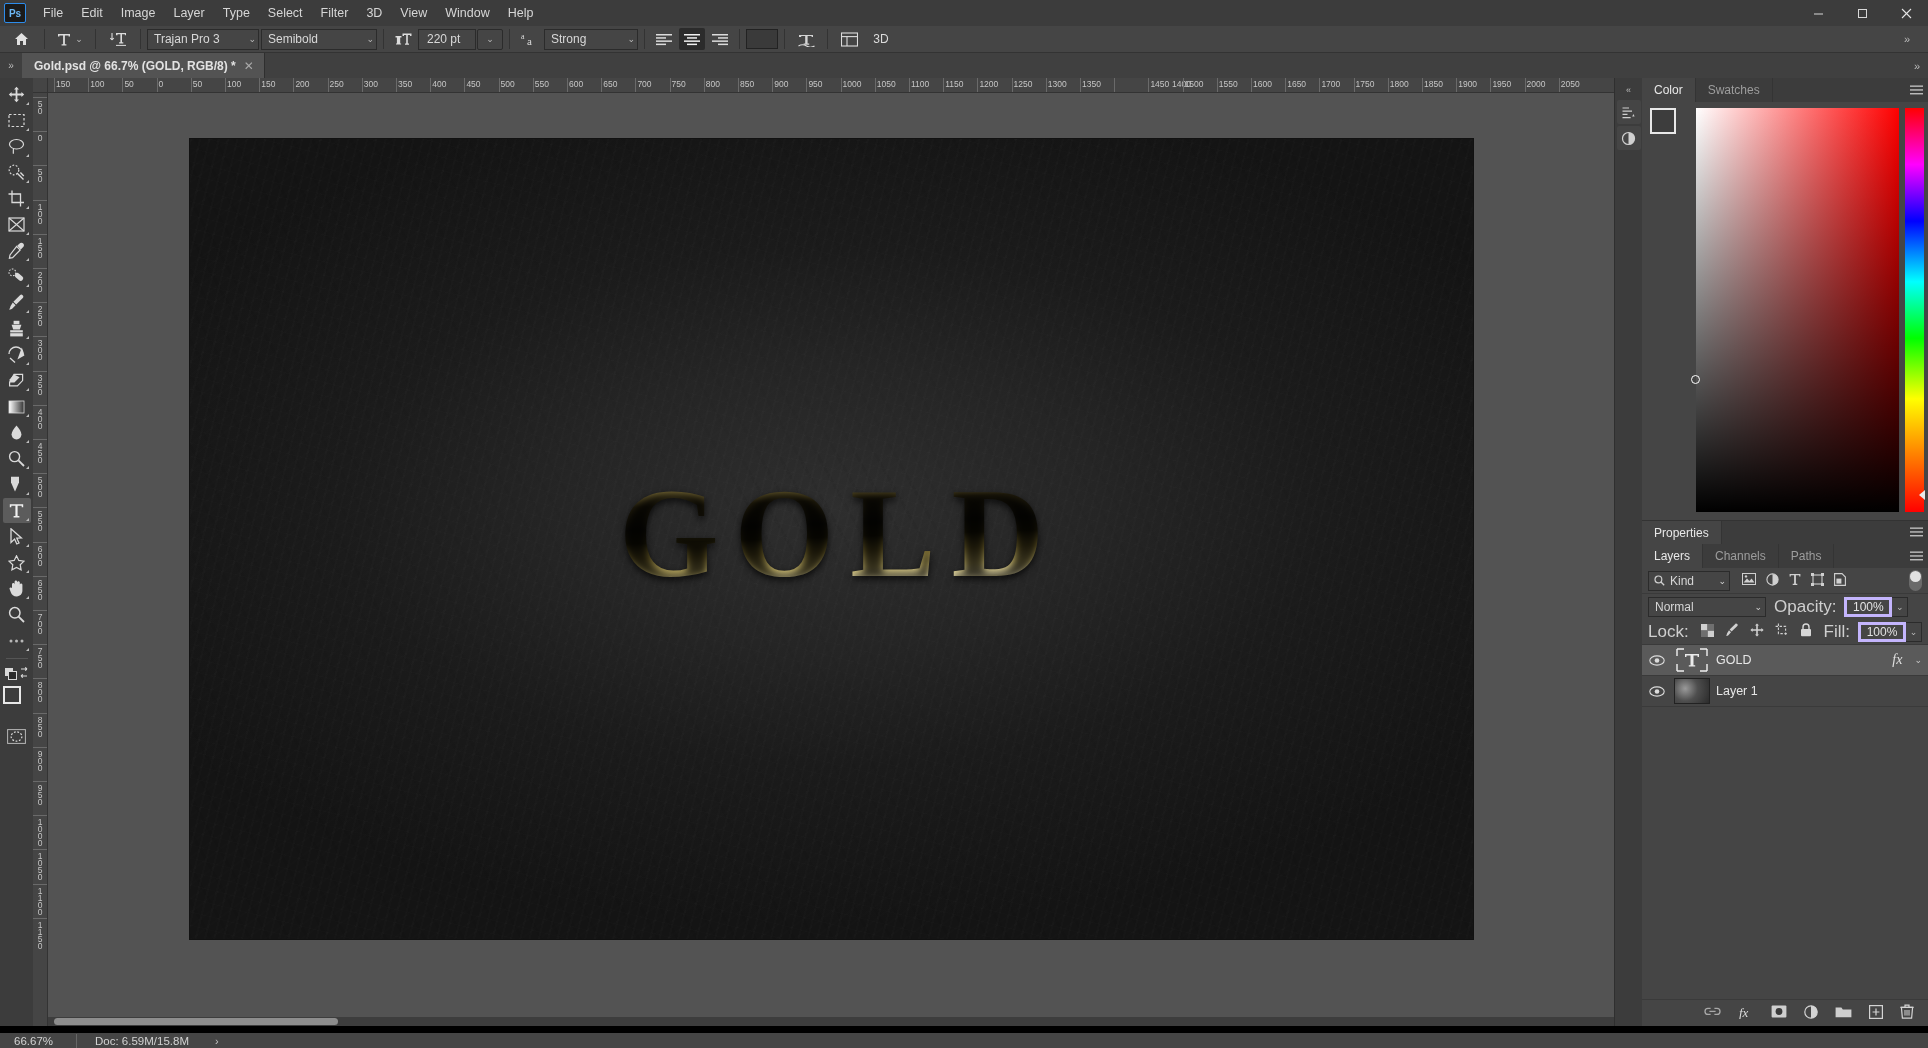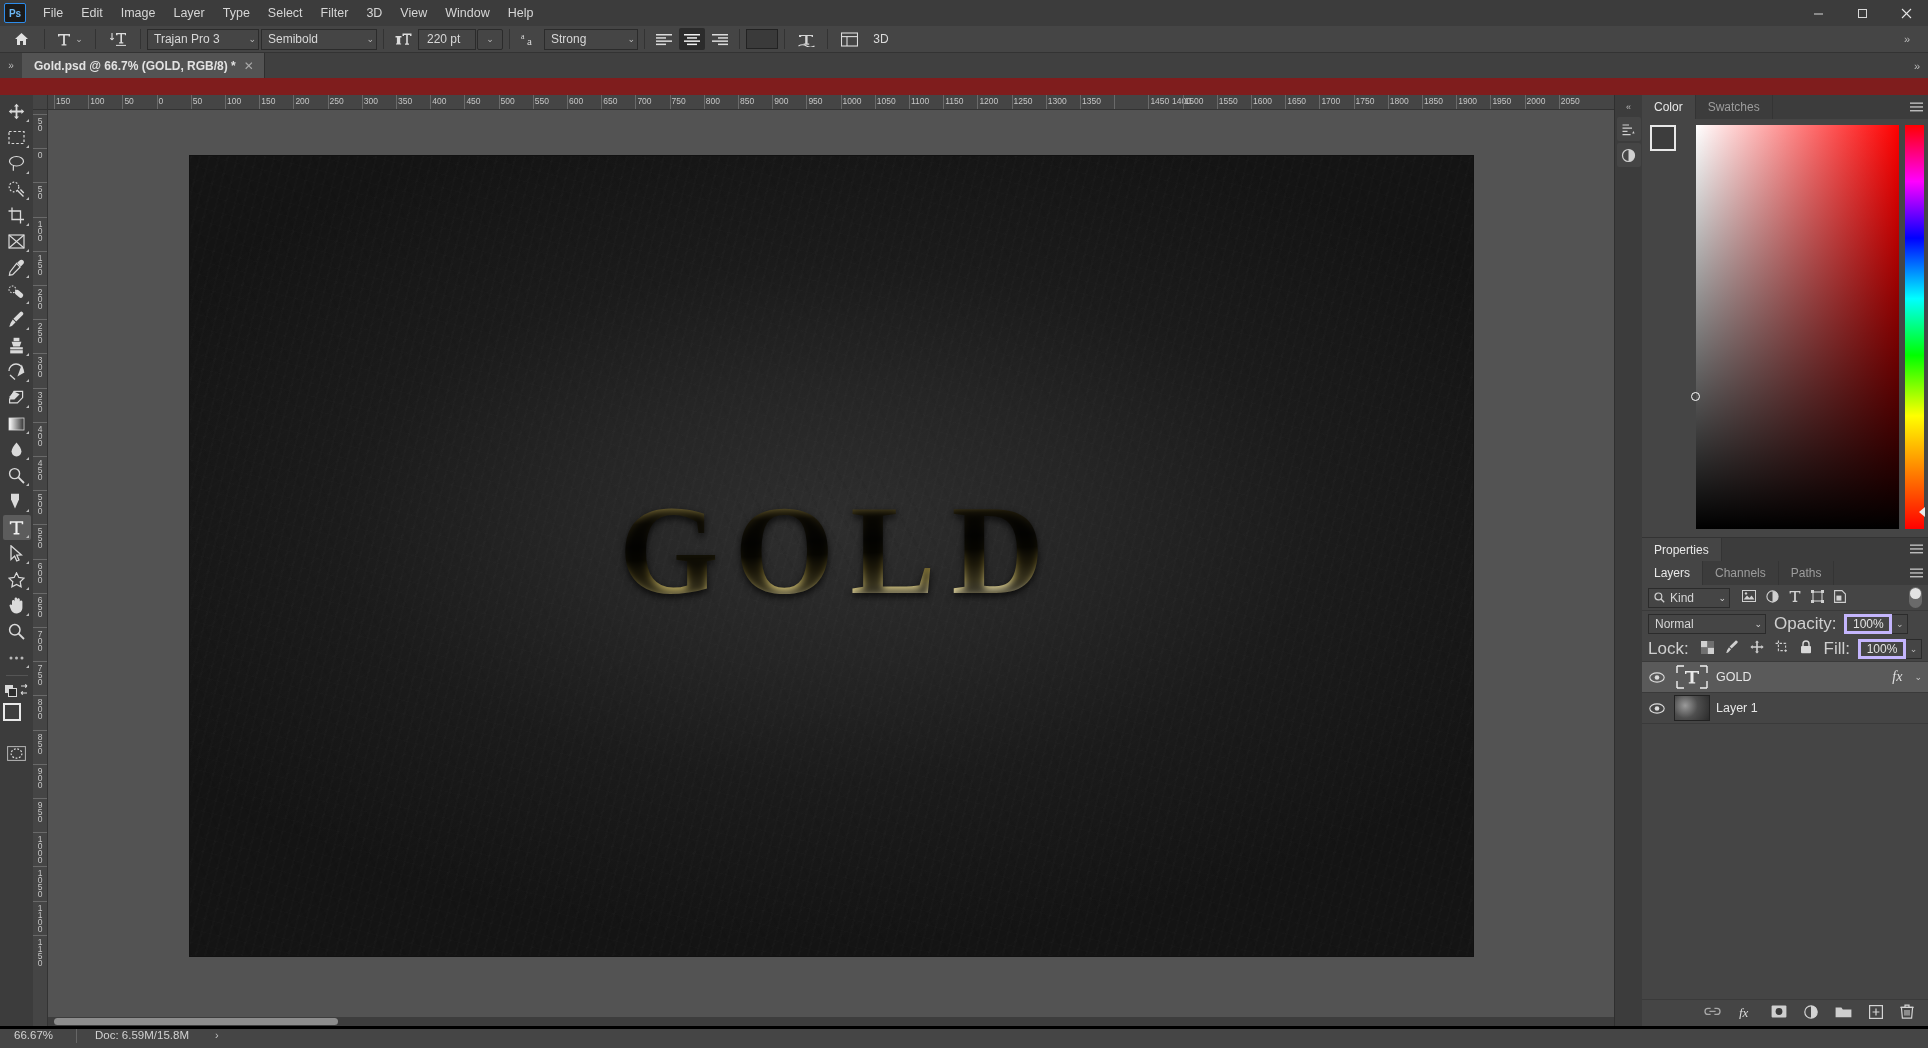--- a/index.html
+++ b/index.html
@@ -67,21 +67,21 @@
   .doctab {
     background: #535353; display: flex; align-items: center; gap: 8px;
     padding: 0 10px 0 12px; font-size: 12px; color: #e2e2e2;
     border-right: 1px solid #2f2f2f; font-weight: bold;
   }
   .doctab .x { color: #aaa; font-size: 12px; font-weight: normal; }
   .tab-rest { flex: 1; background: #404040; }
   .tab-right-arrows { width: 22px; display:flex; align-items:center; justify-content:center; color:#bbb; font-size:11px; background:#404040;}
 
   
-  .body { flex: 1; display: flex; min-height: 0; margin-top: 17px; }
+  .body { flex: 1; display: flex; min-height: 0; }
 
   
   .toolbar {
     width: 33px; background: #3c3c3c; display: flex; flex-direction: column;
     align-items: center; padding-top: 4px; flex: 0 0 33px;
   }
   .tool {
     width: 28px; height: 25px; display: flex; align-items: center; justify-content: center;
     position: relative; margin-bottom: 1px; border-radius: 2px;
   }
@@ -289,22 +289,22 @@
   .layer-caret { font-size: 9px; color: #c9c9c9; margin-left: 6px; }
 
   .layers-footer {
     height: 27px; background: #454545; border-top: 1px solid #3a3a3a;
     display: flex; align-items: center; justify-content: flex-end; gap: 17px; padding-right: 14px;
     color: #cdcdcd;
   }
 
   
   .statusbar {
-    height: 22px; background: #454545; display: flex; align-items: flex-start;
-    flex: 0 0 22px; border-top: 3px solid #000000; font-size: 11.5px; color: #d2d2d2;
+    height: 22px; background: #454545; display: flex; align-items: center;
+    flex: 0 0 22px; border-top: 7px solid #000000; font-size: 11.5px; color: #d2d2d2;
   }
   .status-zoom { width: 76px; padding-left: 14px; }
   .status-sep { width: 1px; height: 14px; background: #666; }
   .status-doc { padding-left: 18px; }
   .status-arrow { padding-left: 26px; color: #c2c2c2; font-size: 11px; }
   .status-fill { flex: 1; }
 </style>
 </head>
 <body>
 

